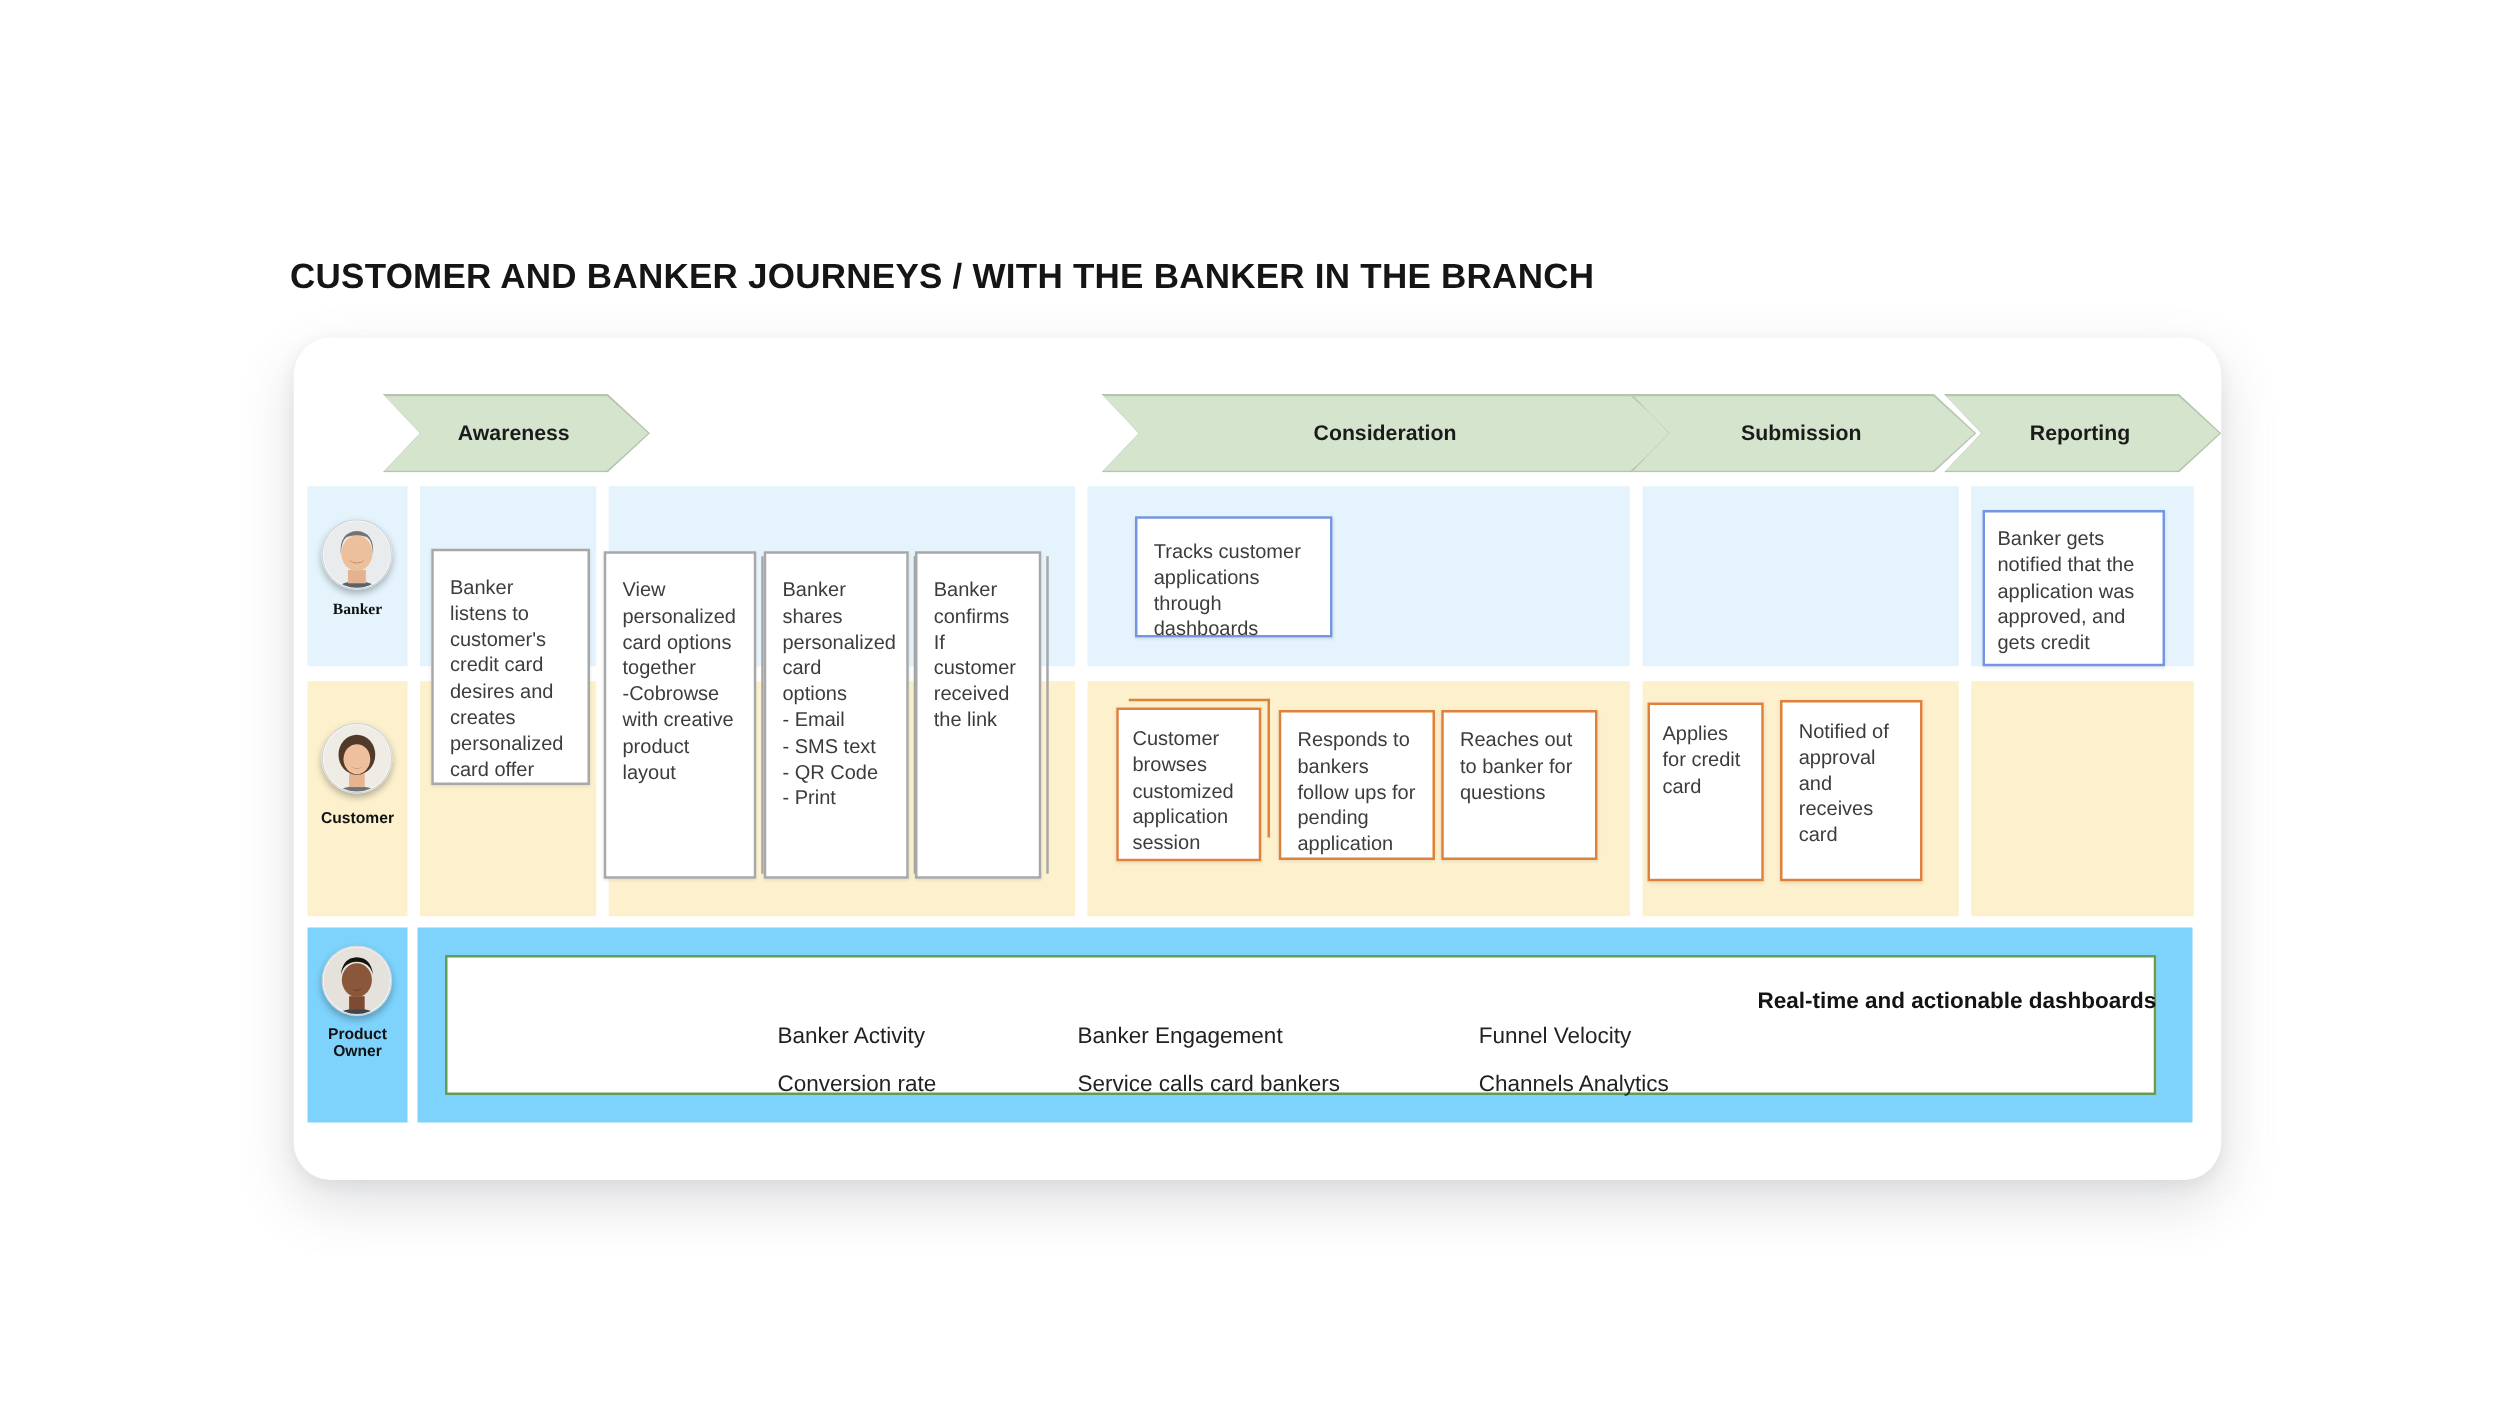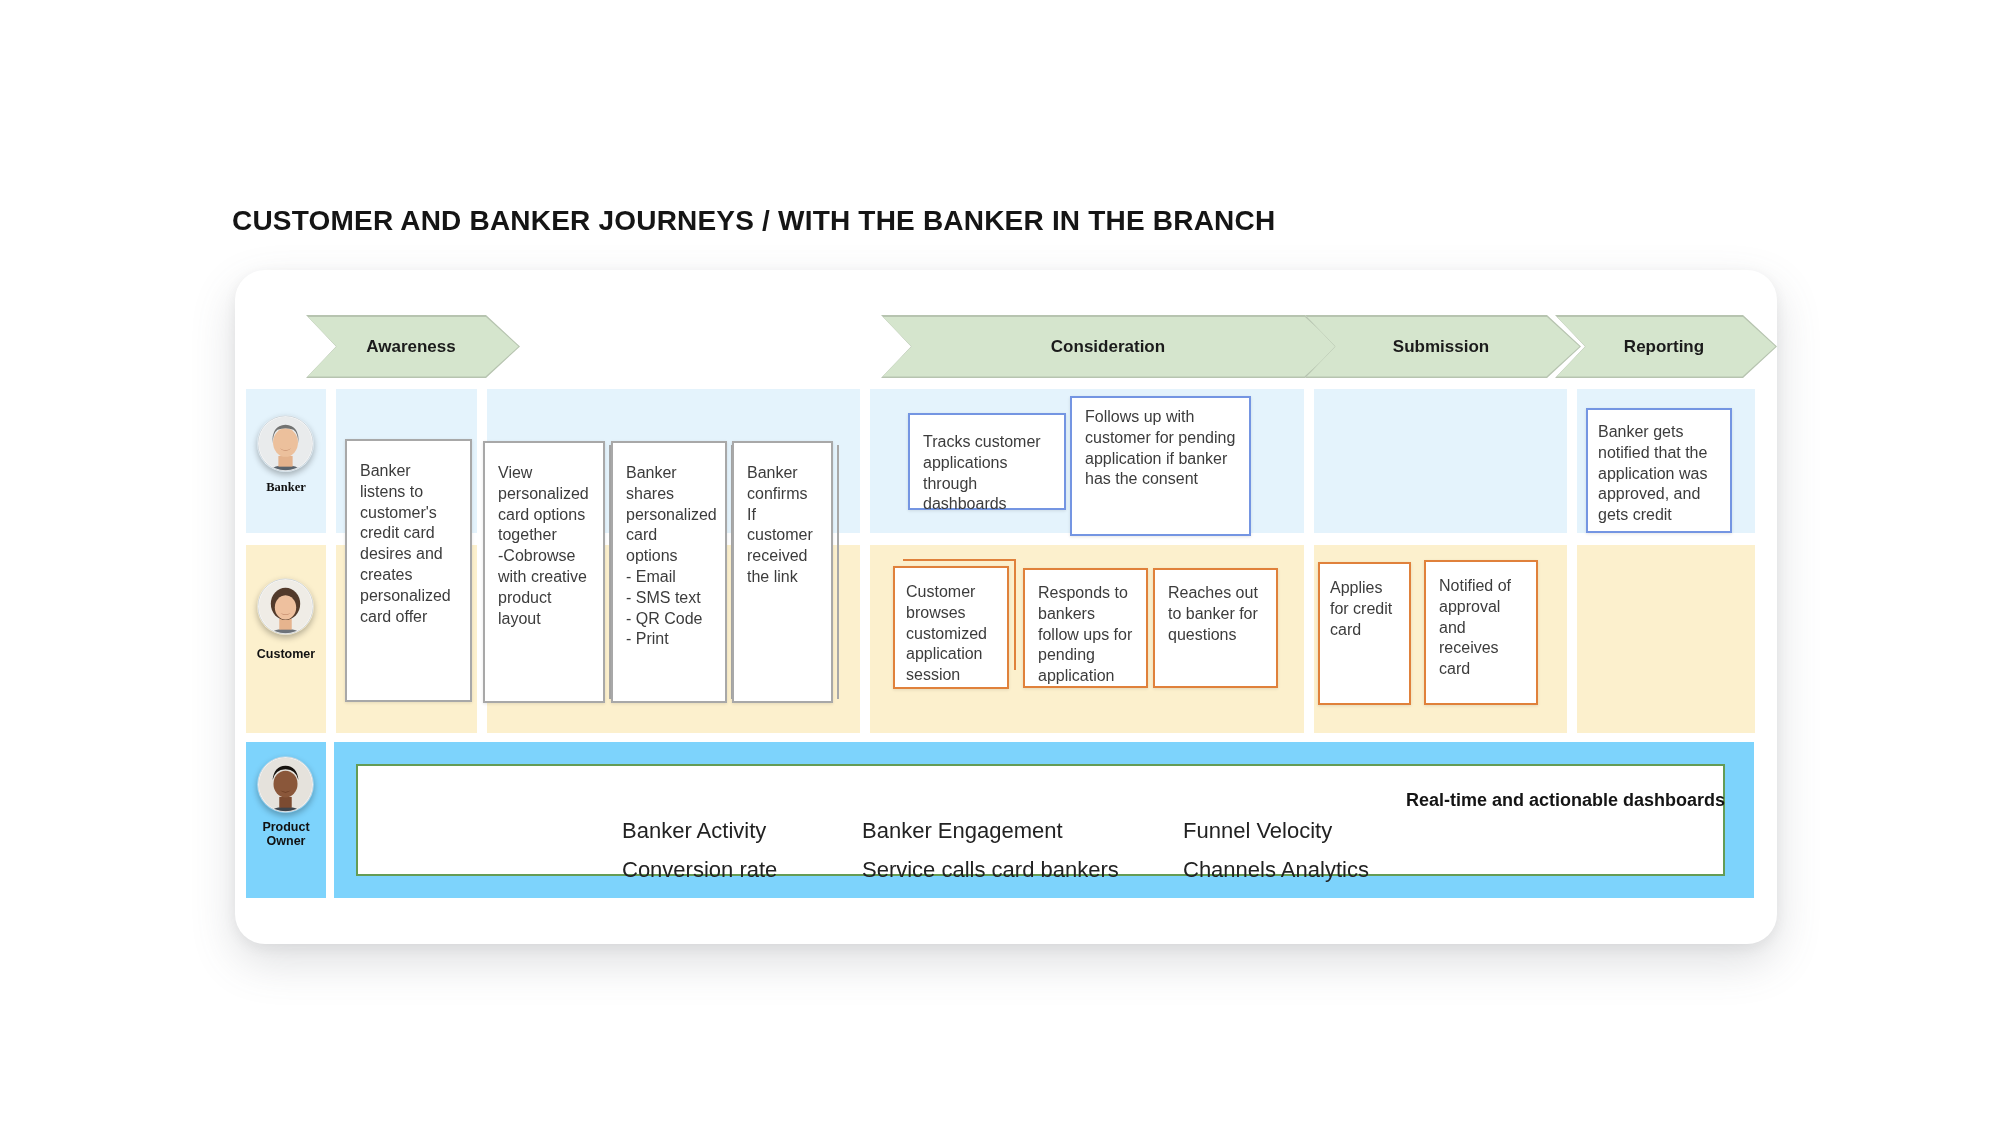--- a/index.html
+++ b/index.html
@@ -42,21 +42,21 @@
   .card.stack-r::after{content:"";position:absolute;top:2px;bottom:2px;right:-8px;width:0;
         border-right:2px solid var(--bc);}
   .card.stack-tr::after{content:"";position:absolute;top:-9px;right:-9px;left:8px;
         height:calc(100% - 10px);border-top:2px solid var(--bc);border-right:2px solid var(--bc);}
 
   
   .dash-box{position:absolute;left:356px;top:764px;width:1369px;height:112px;background:#fff;
         border:2.5px solid #649c55;box-sizing:border-box;}
   .dash-title{position:absolute;left:356px;top:790px;width:1369px;text-align:right;
         font-size:18px;font-weight:bold;color:#141414;}
-  .dash-item{position:absolute;font-size:22px;color:#222;white-space:nowrap;}
+  .dash-item{position:absolute;font-size:18px;color:#222;white-space:nowrap;}
 </style>
 </head>
 <body>
 
 <div class="stage">
 
   <h1 class="page-title">CUSTOMER AND BANKER JOURNEYS / WITH THE BANKER IN THE BRANCH</h1>
 
   <div class="board"></div>
 
@@ -151,34 +151,33 @@
           <rect x="25" y="46" width="14" height="12" fill="#7c4b31"></rect>
           <ellipse cx="32" cy="31.5" rx="13.5" ry="15" fill="#8a573a"></ellipse>
           <path d="M17.5 27 Q19 11.5 32 11 Q45 11.5 46.5 27 Q44 15.5 32 15 Q20 15.5 17.5 27 Z" fill="#16120e"></path>
           <path d="M26 38.5 Q32 42.5 38 38.5 Q35 41 32 41 Q29 41 26 38.5 Z" fill="#5d3118"></path>
         </g>
       </svg>
     </span>
     <span class="avatar-label" style="top:78px;padding:0 14px;box-sizing:border-box;">Product Owner</span>
   </div>
 
-  <div class="card" style="left:345px;top:439px;width:127px;height:263px;padding-top:20px;">Banker listens to customer's credit card desires and creates personalized card offer</div>
+  <div class="card" style="left:345px;top:439px;width:127px;height:189px;padding-top:20px;">Banker listens to customer's credit card desires and creates personalized card offer</div>
 
   <div class="card stack-r" style="left:483px;top:441px;width:122px;height:262px;padding-top:20px;">View personalized card options together
 -Cobrowse with creative product layout</div>
   <div class="card stack-r" style="left:611px;top:441px;width:116px;height:262px;padding-top:20px;">Banker shares personalized card options
 - Email
 - SMS text
 - QR Code
 - Print</div>
   <div class="card stack-r" style="left:732px;top:441px;width:101px;height:262px;padding-top:20px;">Banker confirms
 If customer received the link</div>
 
   <div class="card blue-card" style="left:908px;top:413px;width:158px;height:97px;padding-top:17px;">Tracks customer applications through dashboards</div>
-  <div class="card blue-card" style="left:1070px;top:396px;width:181px;height:140px;padding-top:9px;">Follows up with customer for pending application if banker has the consent</div>
   <div class="card blue-card" style="left:1586px;top:408px;width:146px;height:125px;padding-top:12px;padding-left:10px;">Banker gets notified that the application was approved, and gets credit</div>
 
   <div class="card orange-card stack-tr" style="left:893px;top:566px;width:116px;height:123px;padding-top:14px;padding-left:11px;">Customer browses customized application session</div>
   <div class="card orange-card" style="left:1023px;top:568px;width:125px;height:120px;padding-top:13px;">Responds to bankers follow ups for pending application</div>
   <div class="card orange-card" style="left:1153px;top:568px;width:125px;height:120px;padding-top:13px;">Reaches out to banker for questions</div>
   <div class="card orange-card" style="left:1318px;top:562px;width:93px;height:143px;padding-top:14px;padding-left:10px;">Applies for credit card</div>
   <div class="card orange-card" style="left:1424px;top:560px;width:114px;height:145px;padding-top:14px;">Notified of approval and receives card</div>
 
   <div class="dash-box"></div>
   <div class="dash-title">Real-time and actionable dashboards</div>

